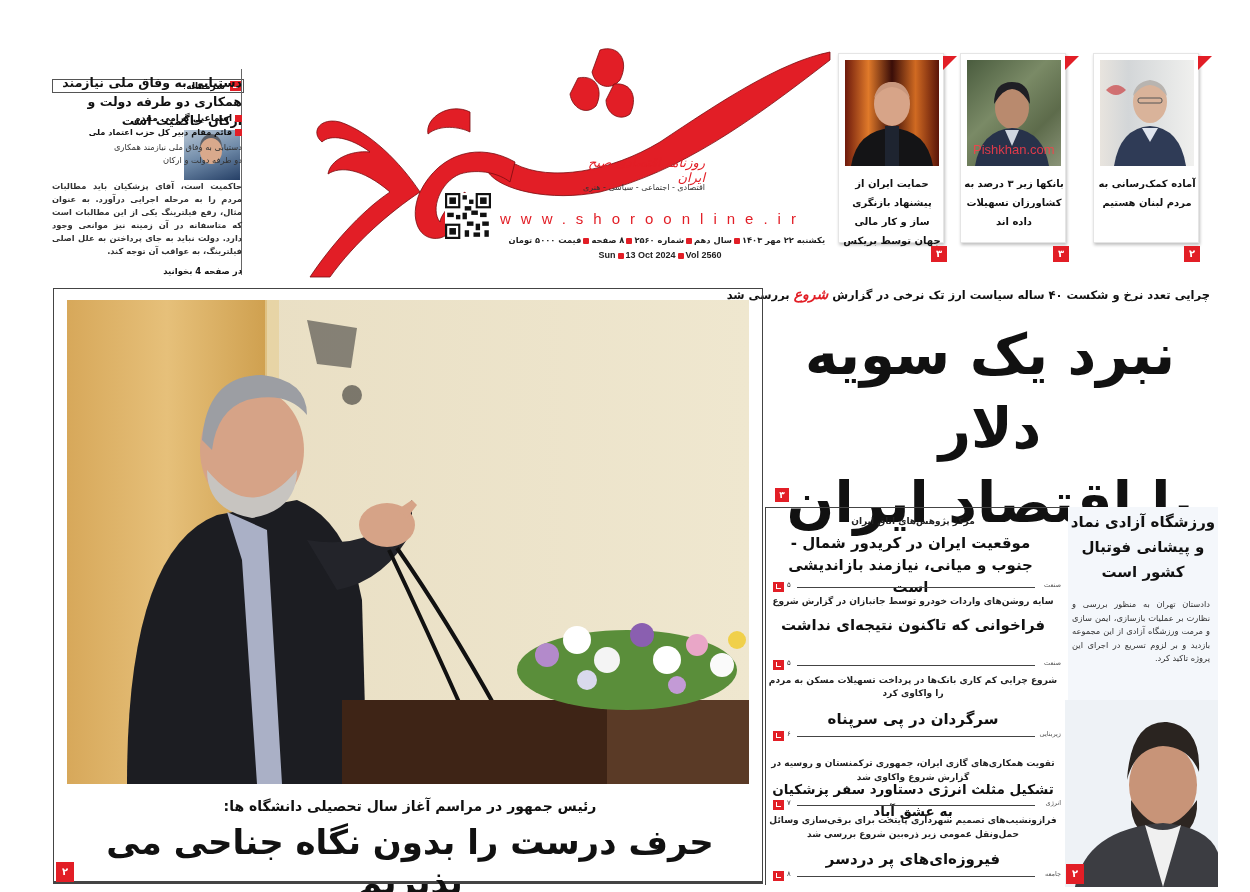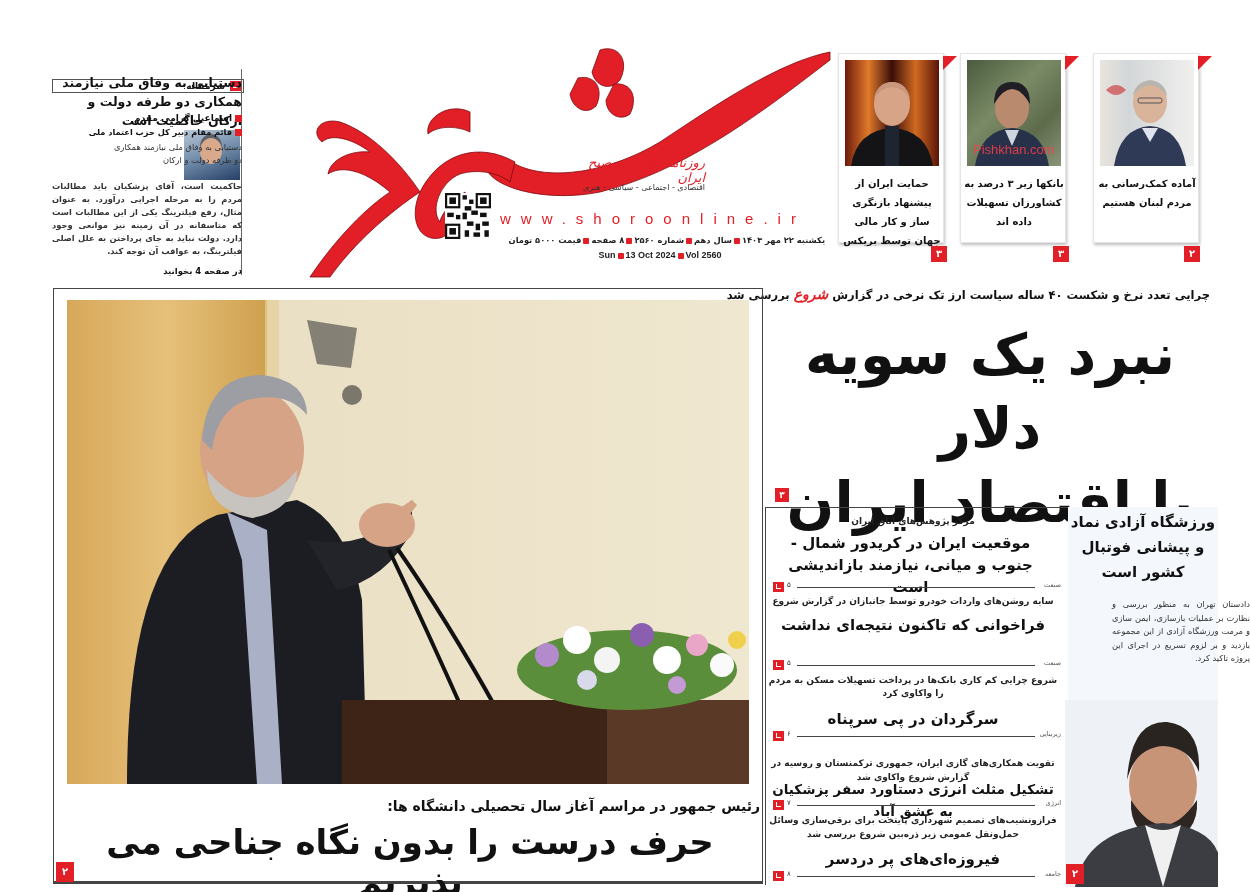--- a/index.html
+++ b/index.html
@@ -40,38 +40,38 @@
   .pg-badge { position: absolute; width: 16px; height: 16px; background: #e21e26; color: #fff; font-size: 10px; font-weight: bold; text-align: center; line-height: 16px; }
 
   
   #kicker { left: 770px; top: 286px; width: 440px; font-size: 11.5px; font-weight: bold; text-align: right; white-space: nowrap; }
   #kicker .brand { font-family: "DejaVu Serif", serif; font-style: italic; color: #e21e26; font-size: 14px; }
   #main-headline { left: 770px; top: 318px; width: 440px; font-size: 56px; font-weight: bold; line-height: 74px; text-align: center; letter-spacing: -1px; }
 
   
   #photo-frame { left: 53px; top: 288px; width: 710px; height: 596px; border: 1px solid #444; border-bottom: 3px solid #444; }
   #main-photo { left: 67px; top: 300px; width: 682px; height: 484px; overflow: hidden; }
-  #photo-subhead { left: 60px; top: 798px; width: 700px; font-size: 14px; font-weight: bold; text-align: right; }
+  #photo-subhead { left: 60px; top: 798px; width: 700px; font-size: 14px; font-weight: bold; text-align: center; }
   #photo-headline { left: 60px; top: 822px; width: 700px; font-size: 34px; font-weight: bold; text-align: center; }
 
   
   #center-col { left: 765px; top: 507px; width: 303px; height: 378px; border: 1px solid #444; border-right: none; border-bottom: none; }
   .c-kicker { position: absolute; left: 768px; width: 290px; font-size: 9px; font-weight: bold; text-align: center; color: #222; }
   .c-head { position: absolute; left: 768px; width: 290px; font-size: 15px; font-weight: bold; text-align: center; line-height: 22px; }
   .c-sep { position: absolute; left: 773px; width: 290px; height: 10px; }
   .c-sep .line { position: absolute; left: 24px; right: 28px; top: 5px; height: 1px; background: #444; }
   .c-sep .ico { position: absolute; left: 0; top: 0; width: 11px; height: 10px; background: #e21e26; }
   .c-sep .ico::after { content: ""; position: absolute; left: 3px; top: 2px; width: 4px; height: 4px; border-left: 1.5px solid #fff; border-bottom: 1.5px solid #fff; }
   .c-sep .pno { position: absolute; left: 14px; top: -1px; font-size: 7px; color: #333; }
   .c-sep .sec { position: absolute; right: 2px; top: -1px; font-size: 6.5px; color: #555; }
 
   
   #right-col { left: 1068px; top: 507px; width: 150px; height: 380px; background: #f4f7fb; }
   #right-head { left: 1068px; top: 510px; width: 150px; font-size: 15px; font-weight: bold; text-align: center; line-height: 25px; }
-  #right-body { left: 1072px; top: 598px; width: 138px; font-size: 8.3px; line-height: 13.5px; color: #333; text-align: justify; margin-left: 40px; }
+  #right-body { left: 1072px; top: 598px; width: 138px; font-size: 8.3px; line-height: 13.5px; color: #333; text-align: justify; }
   #right-photo { left: 1065px; top: 700px; width: 153px; height: 187px; overflow: hidden; }
 </style>
 </head>
 <body>
 
 <div id="editorial" class="abs">
   <div class="ed-head">
     <span class="ed-ico"></span>
     <span>سرمقاله</span>
   </div>

